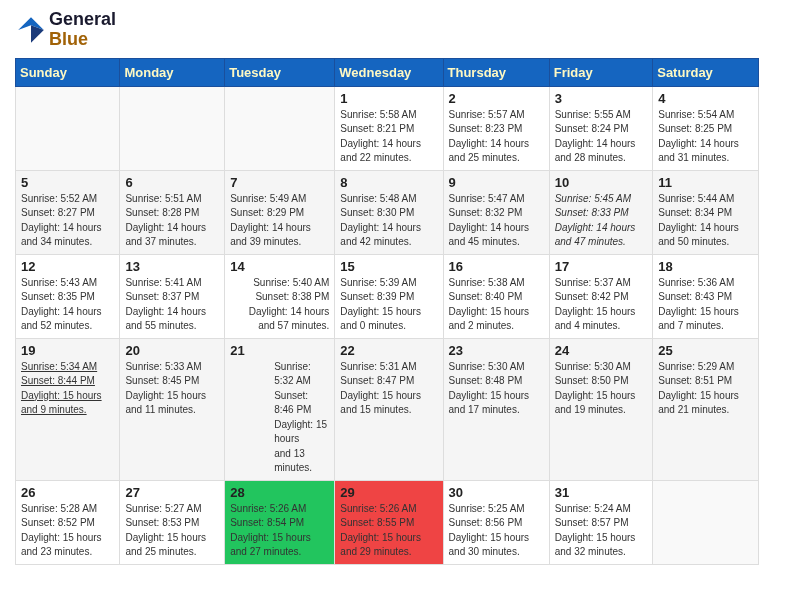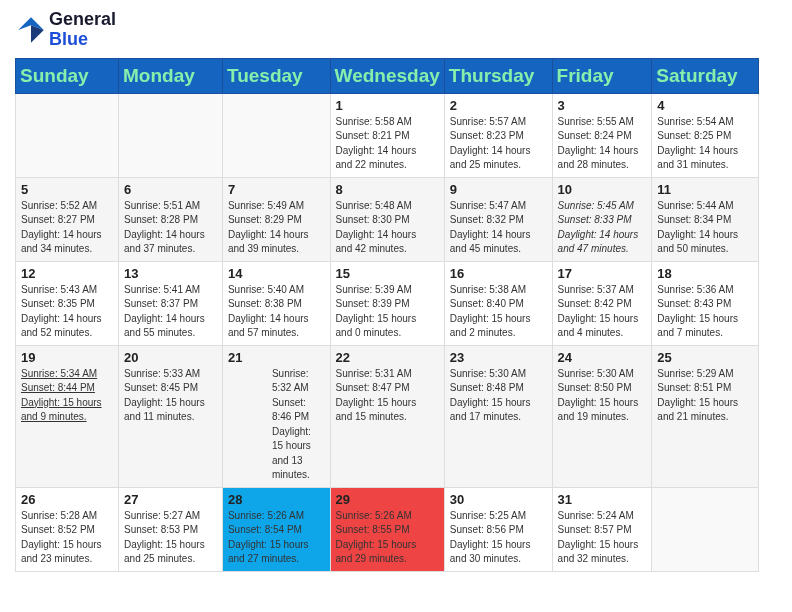--- a/index.html
+++ b/index.html
@@ -25,21 +25,21 @@
       display: flex;
       align-items: center;
       gap: 0;
     }
     .logo-text {
       font-size: 18px;
       font-weight: bold;
       color: #1a1a2e;
       line-height: 1.1;
     }
-    .logo-text .blue { color: #1d4ed8; margin-top: 9px; }
+    .logo-text .blue { color: #a16207; margin-top: 9px; }
     .logo-icon {
       width: 32px;
       height: 32px;
       margin-right: 2px;
     }
     .title-block {
       text-align: right;
     }
     .month-title {
       font-size: 36px;
@@ -51,22 +51,22 @@
       font-size: 14px;
       color: #333;
     }
     .calendar {
       width: 100%;
       border-collapse: collapse;
       border: 1px solid #ccc;
     }
     .calendar th {
       background: #1565c0;
-      color: #86efac;
-      font-size: 19px;
+      color: #fef9c3;
+      font-size: 13px;
       font-weight: bold;
       padding: 6px 4px;
       text-align: left;
       border: 1px solid #1a4f9c;
     }
     .calendar td {
       vertical-align: top;
       width: 113px;
       min-height: 80px;
       padding: 4px 5px;
@@ -225,21 +225,21 @@
           </td>
           <td style="background: rgb(255, 255, 255);">
             <span class="day-num">13</span>
             <div class="cell-info" style="white-space: pre-line;">Sunrise: 5:41 AM
 Sunset: 8:37 PM
 Daylight: 14 hours
 and 55 minutes.</div>
           </td>
           <td style="background: rgb(255, 255, 255); margin-top: 24px;">
             <span class="day-num">14</span>
-            <div class="cell-info" style="white-space: pre-line;">Sunrise: 5:40 AM
+            <div class="cell-info" style="white-space: pre-line; text-align: right;">Sunrise: 5:40 AM
 Sunset: 8:38 PM
 Daylight: 14 hours
 and 57 minutes.</div>
           </td>
           <td style="background: rgb(255, 255, 255);">
             <span class="day-num">15</span>
             <div class="cell-info" style="white-space: pre-line;">Sunrise: 5:39 AM
 Sunset: 8:39 PM
 Daylight: 15 hours
 and 0 minutes.</div>
@@ -325,21 +325,21 @@
 Daylight: 15 hours
 and 23 minutes.</div>
           </td>
           <td style="background: rgb(255, 255, 255);">
             <span class="day-num">27</span>
             <div class="cell-info" style="white-space: pre-line;">Sunrise: 5:27 AM
 Sunset: 8:53 PM
 Daylight: 15 hours
 and 25 minutes.</div>
           </td>
-          <td style="background: #0ea5e9;">
+          <td style="background: #22c55e;">
             <span class="day-num">28</span>
             <div class="cell-info" style="white-space: pre-line;">Sunrise: 5:26 AM
 Sunset: 8:54 PM
 Daylight: 15 hours
 and 27 minutes.</div>
           </td>
           <td style="background: #ef4444;">
             <span class="day-num">29</span>
             <div class="cell-info" style="white-space: pre-line;">Sunrise: 5:26 AM
 Sunset: 8:55 PM

